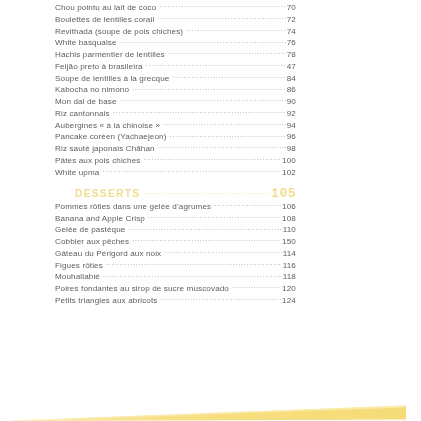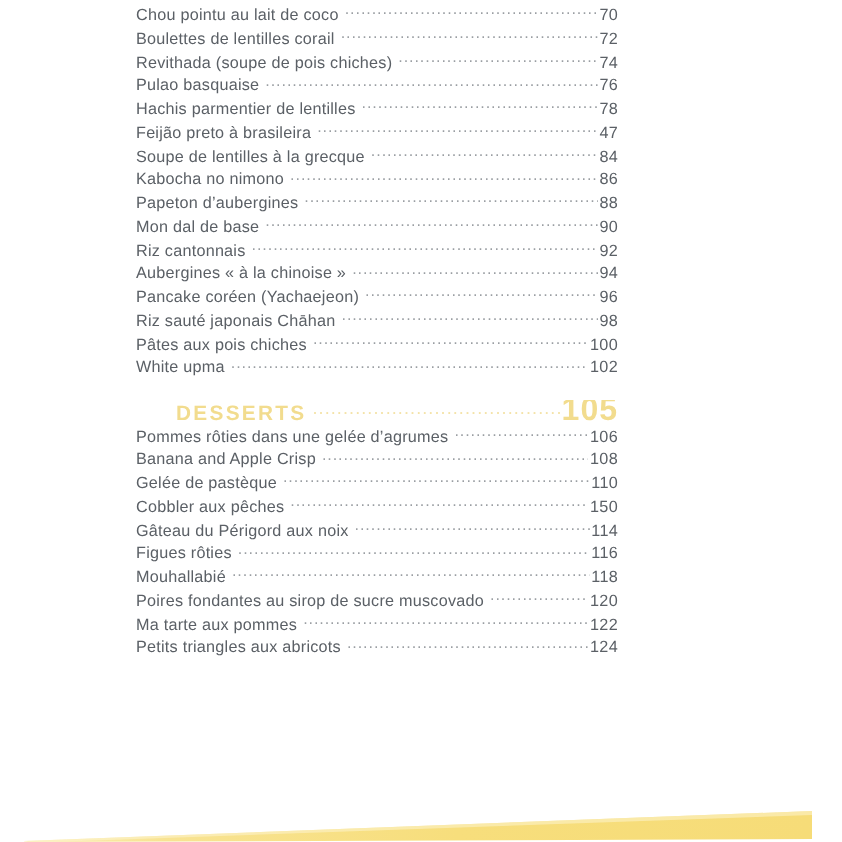--- a/index.html
+++ b/index.html
@@ -13,21 +13,21 @@
   .page {
     position: relative;
     width: 421px;
     height: 421px;
     background: #ffffff;
     overflow: hidden;
     box-sizing: border-box;
   }
   .toc {
     position: absolute;
-    left: 68px;
+    left: 55px;
     top: 1px;
     width: 241px;
   }
   .toc-entry {
     display: flex;
     align-items: baseline;
     height: 11.78px;
     line-height: 11.78px;
     white-space: nowrap;
     overflow: hidden;
@@ -71,24 +71,25 @@
     margin-top: 10.5px;
   }
   .toc-entry.section .entry-title {
     font-size: 10.4px;
     font-weight: bold;
     letter-spacing: 1.15px;
     color: #f2dc8e;
     padding-left: 20px;
   }
   .toc-entry.section .entry-page {
-    font-size: 16px;
+    font-size: 13px;
     font-weight: bold;
     letter-spacing: 0.5px;
     color: #f2dc8e;
+    font-family: Liberation Mono, monospace;
   }
   .toc-entry.section .dots::before {
     color: #f4e3a8;
     letter-spacing: 0.55px;
     font-size: 9px;
   }
 
   
   .bottom-wedge {
     position: absolute;
@@ -114,21 +115,21 @@
         <span class="entry-title">Boulettes de lentilles corail</span>
         <span class="dots"></span>
         <span class="entry-page">72</span>
       </div>
       <div class="toc-entry">
         <span class="entry-title">Revithada (soupe de pois chiches)</span>
         <span class="dots"></span>
         <span class="entry-page">74</span>
       </div>
       <div class="toc-entry">
-        <span class="entry-title">Pulao basquaise</span>
+        <span class="entry-title">White basquaise</span>
         <span class="dots"></span>
         <span class="entry-page">76</span>
       </div>
       <div class="toc-entry">
         <span class="entry-title">Hachis parmentier de lentilles</span>
         <span class="dots"></span>
         <span class="entry-page">78</span>
       </div>
       <div class="toc-entry">
         <span class="entry-title">Feijão preto à brasileira</span>
@@ -137,25 +138,20 @@
       </div>
       <div class="toc-entry">
         <span class="entry-title">Soupe de lentilles à la grecque</span>
         <span class="dots"></span>
         <span class="entry-page">84</span>
       </div>
       <div class="toc-entry">
         <span class="entry-title">Kabocha no nimono</span>
         <span class="dots"></span>
         <span class="entry-page">86</span>
-      </div>
-      <div class="toc-entry">
-        <span class="entry-title">Papeton d’aubergines</span>
-        <span class="dots"></span>
-        <span class="entry-page">88</span>
       </div>
       <div class="toc-entry">
         <span class="entry-title">Mon dal de base</span>
         <span class="dots"></span>
         <span class="entry-page">90</span>
       </div>
       <div class="toc-entry">
         <span class="entry-title">Riz cantonnais</span>
         <span class="dots"></span>
         <span class="entry-page">92</span>
@@ -222,25 +218,20 @@
       </div>
       <div class="toc-entry">
         <span class="entry-title">Mouhallabié</span>
         <span class="dots"></span>
         <span class="entry-page">118</span>
       </div>
       <div class="toc-entry">
         <span class="entry-title">Poires fondantes au sirop de sucre muscovado</span>
         <span class="dots"></span>
         <span class="entry-page">120</span>
-      </div>
-      <div class="toc-entry">
-        <span class="entry-title">Ma tarte aux pommes</span>
-        <span class="dots"></span>
-        <span class="entry-page">122</span>
       </div>
       <div class="toc-entry">
         <span class="entry-title">Petits triangles aux abricots</span>
         <span class="dots"></span>
         <span class="entry-page">124</span>
       </div>
     </div>
 
   <div class="bottom-wedge">
     <svg width="421" height="40" viewBox="0 0 421 40" xmlns="http://www.w3.org/2000/svg">

